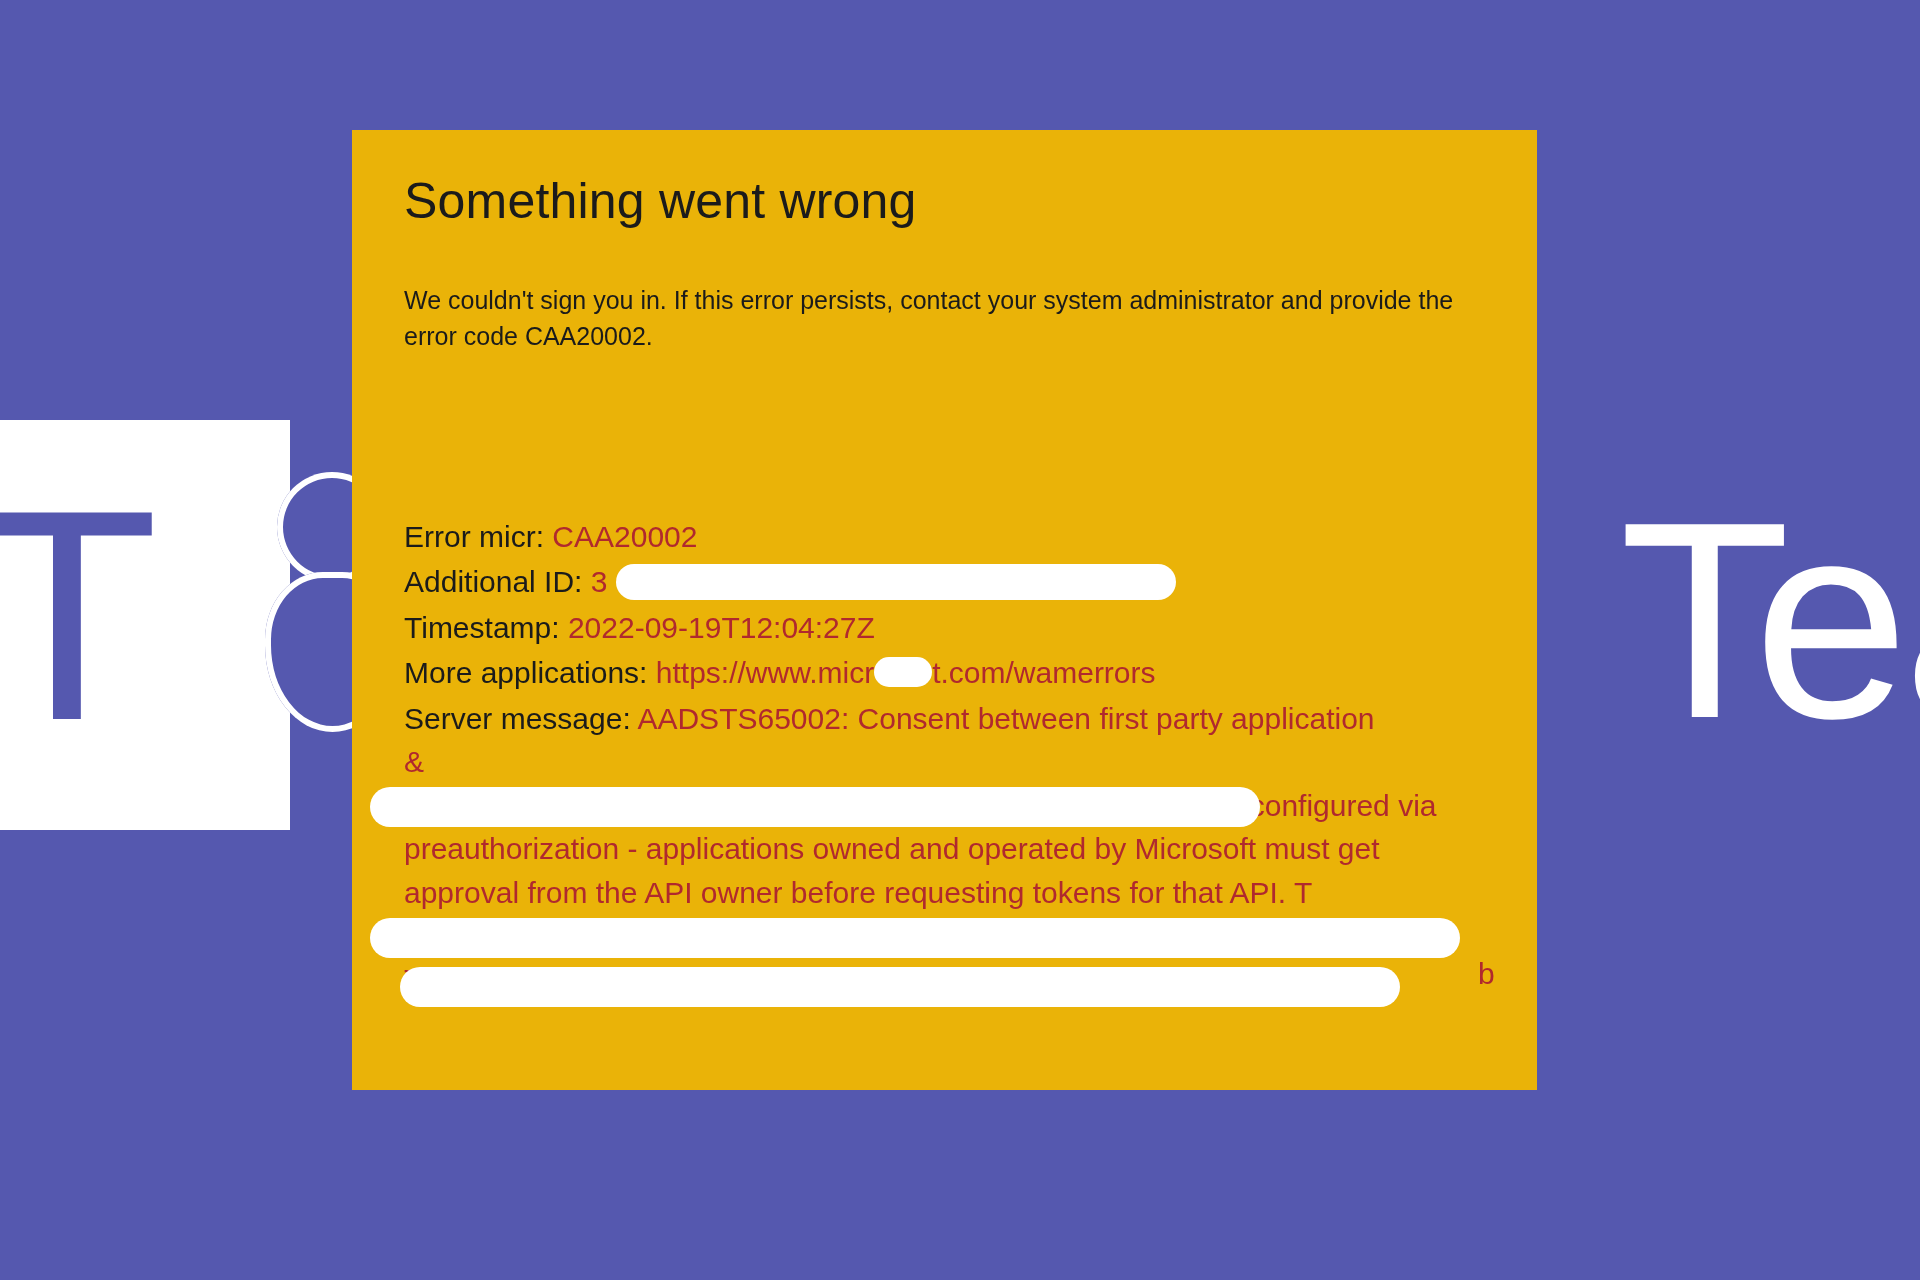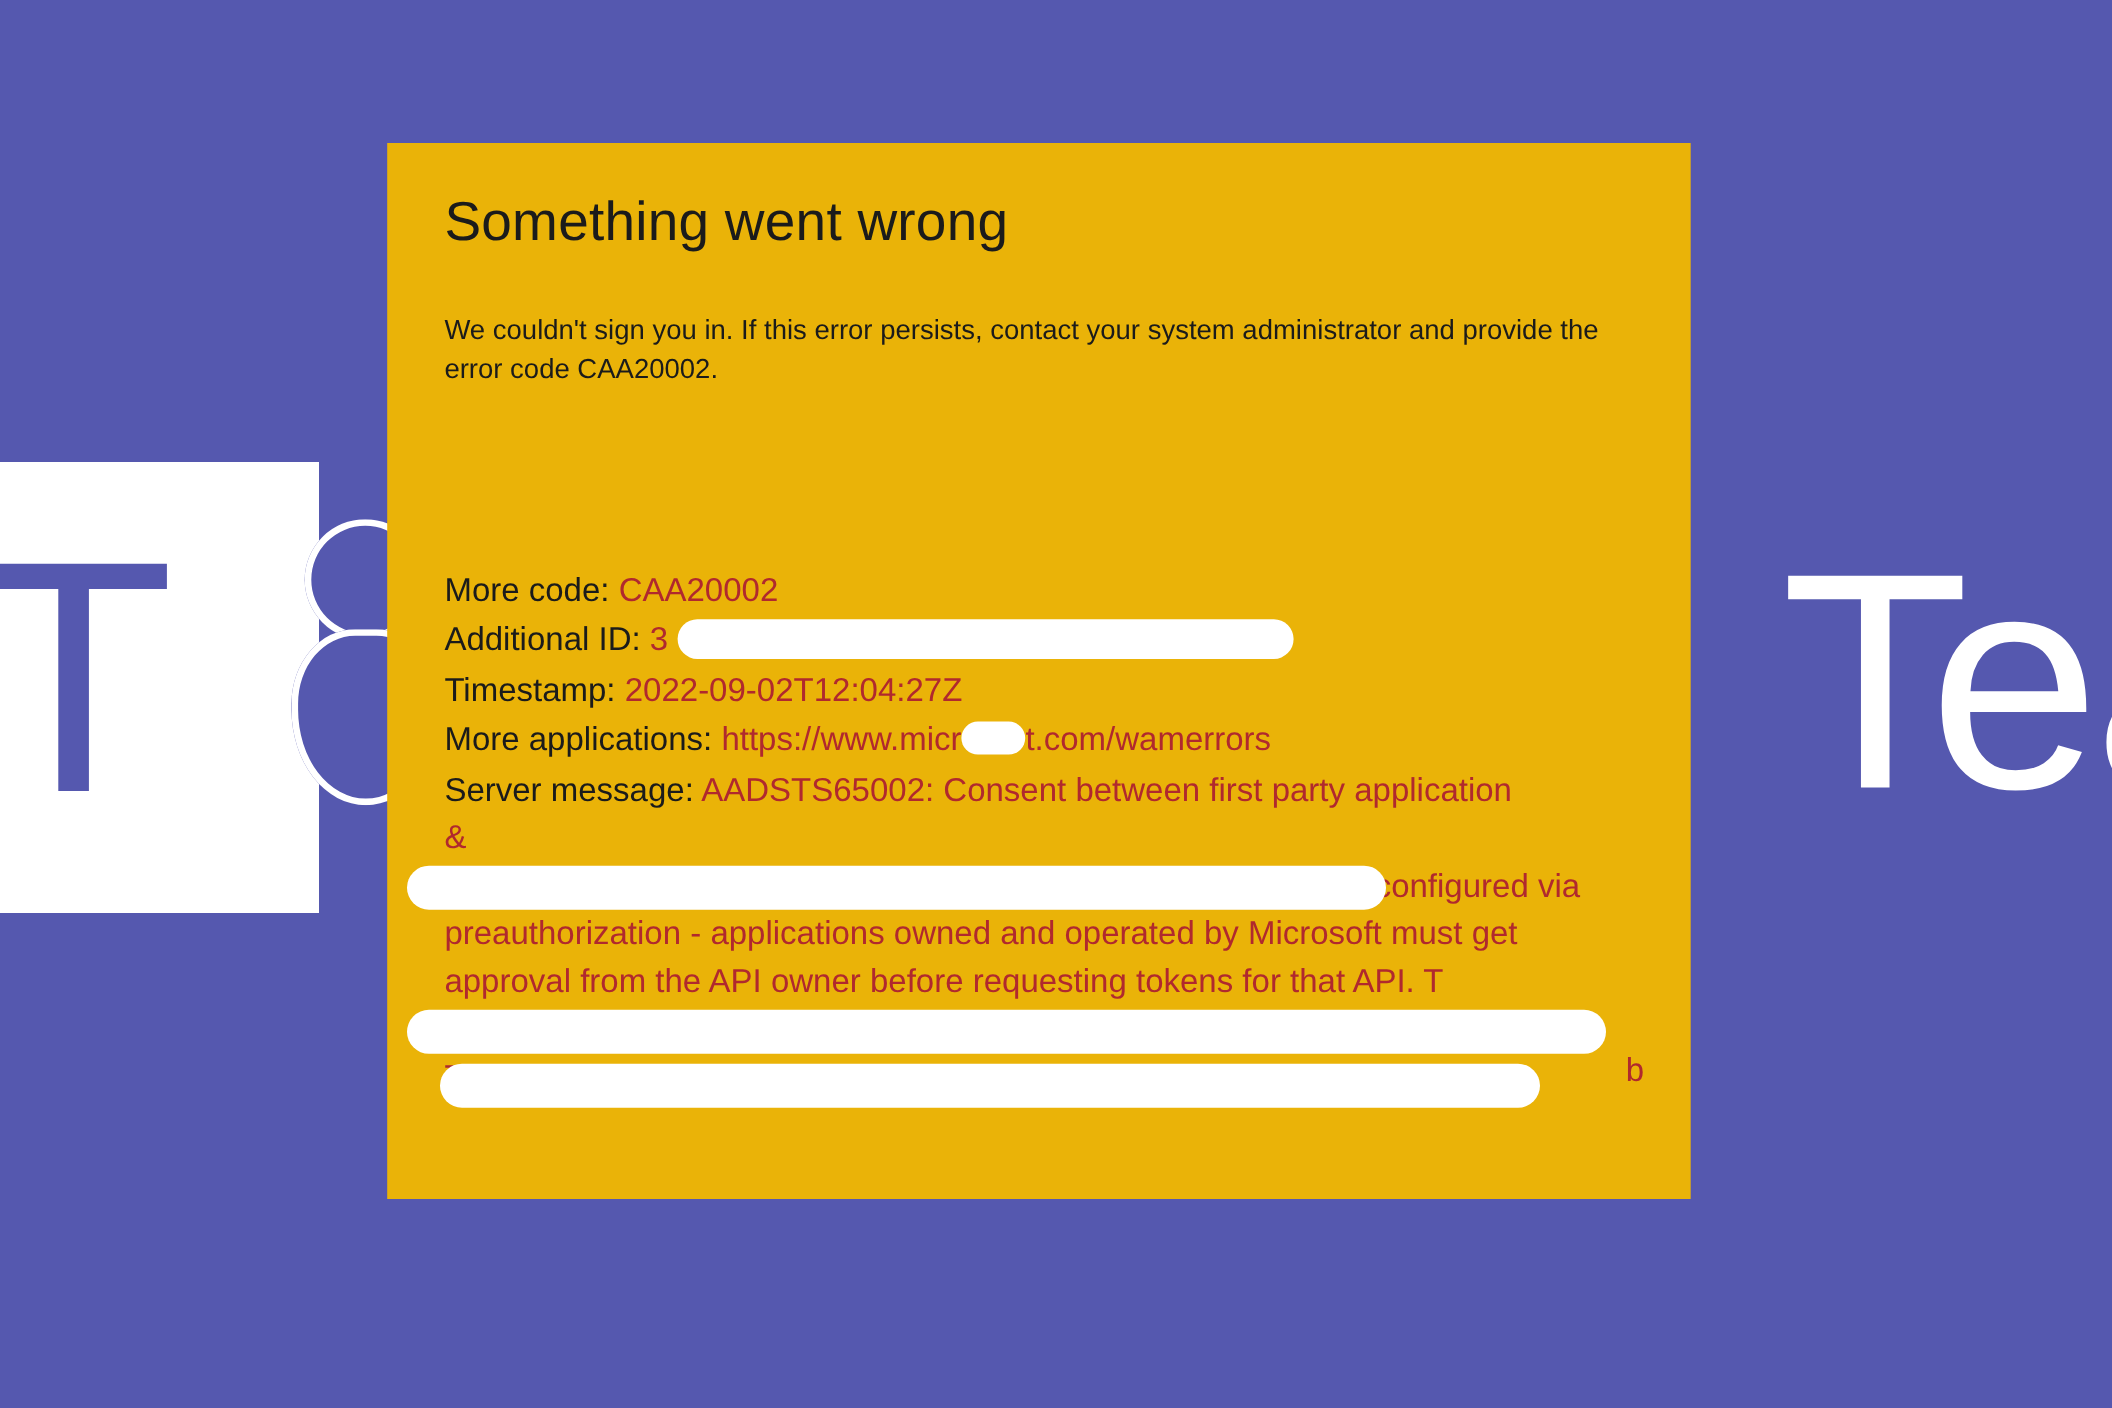--- a/index.html
+++ b/index.html
@@ -138,28 +138,28 @@
 <div class="teams-word">Tear</div>
 
 <div class="dialog">
   <div class="inner-wrap">
     <h1>Something went wrong</h1>
     <p class="msg">We couldn't sign you in. If this error persists, contact your system administrator and provide the error code CAA20002.</p>
 
 
     <div class="detail-block">
       <div class="detail-line">
-        <span class="k">More code: </span><span class="v">CAA20002</span>
+        <span class="k">Error micr: </span><span class="v">CAA20002</span>
       </div>
       <div class="detail-line">
         <span class="k">Additional ID: </span><span class="v">3</span>
         <span class="redact r-corr"></span>
       </div>
       <div class="detail-line">
-        <span class="k">Timestamp: </span><span class="v">2022-09-02T12:04:27Z</span>
+        <span class="k">Timestamp: </span><span class="v">2022-09-19T12:04:27Z</span>
       </div>
       <div class="detail-line">
         <span class="k">More applications: </span><span class="v">https://www.micr</span><span class="redact r-more"></span><span class="v">t.com/wamerrors</span>
       </div>
       <div class="server-msg">
         <span class="k">Server message: </span><span>AADSTS65002: Consent between first party application</span><br>
         &amp;<br>
         <span>&amp;#39;95de633a-083e-42f5-b444-a4295d8e9314&amp;#39; must be configured via preauthorization - applications owned and operated by Microsoft must get approval from the API owner before requesting tokens for that API. T</span><br>
         <span>4</span><br>
         <span>T</span>

